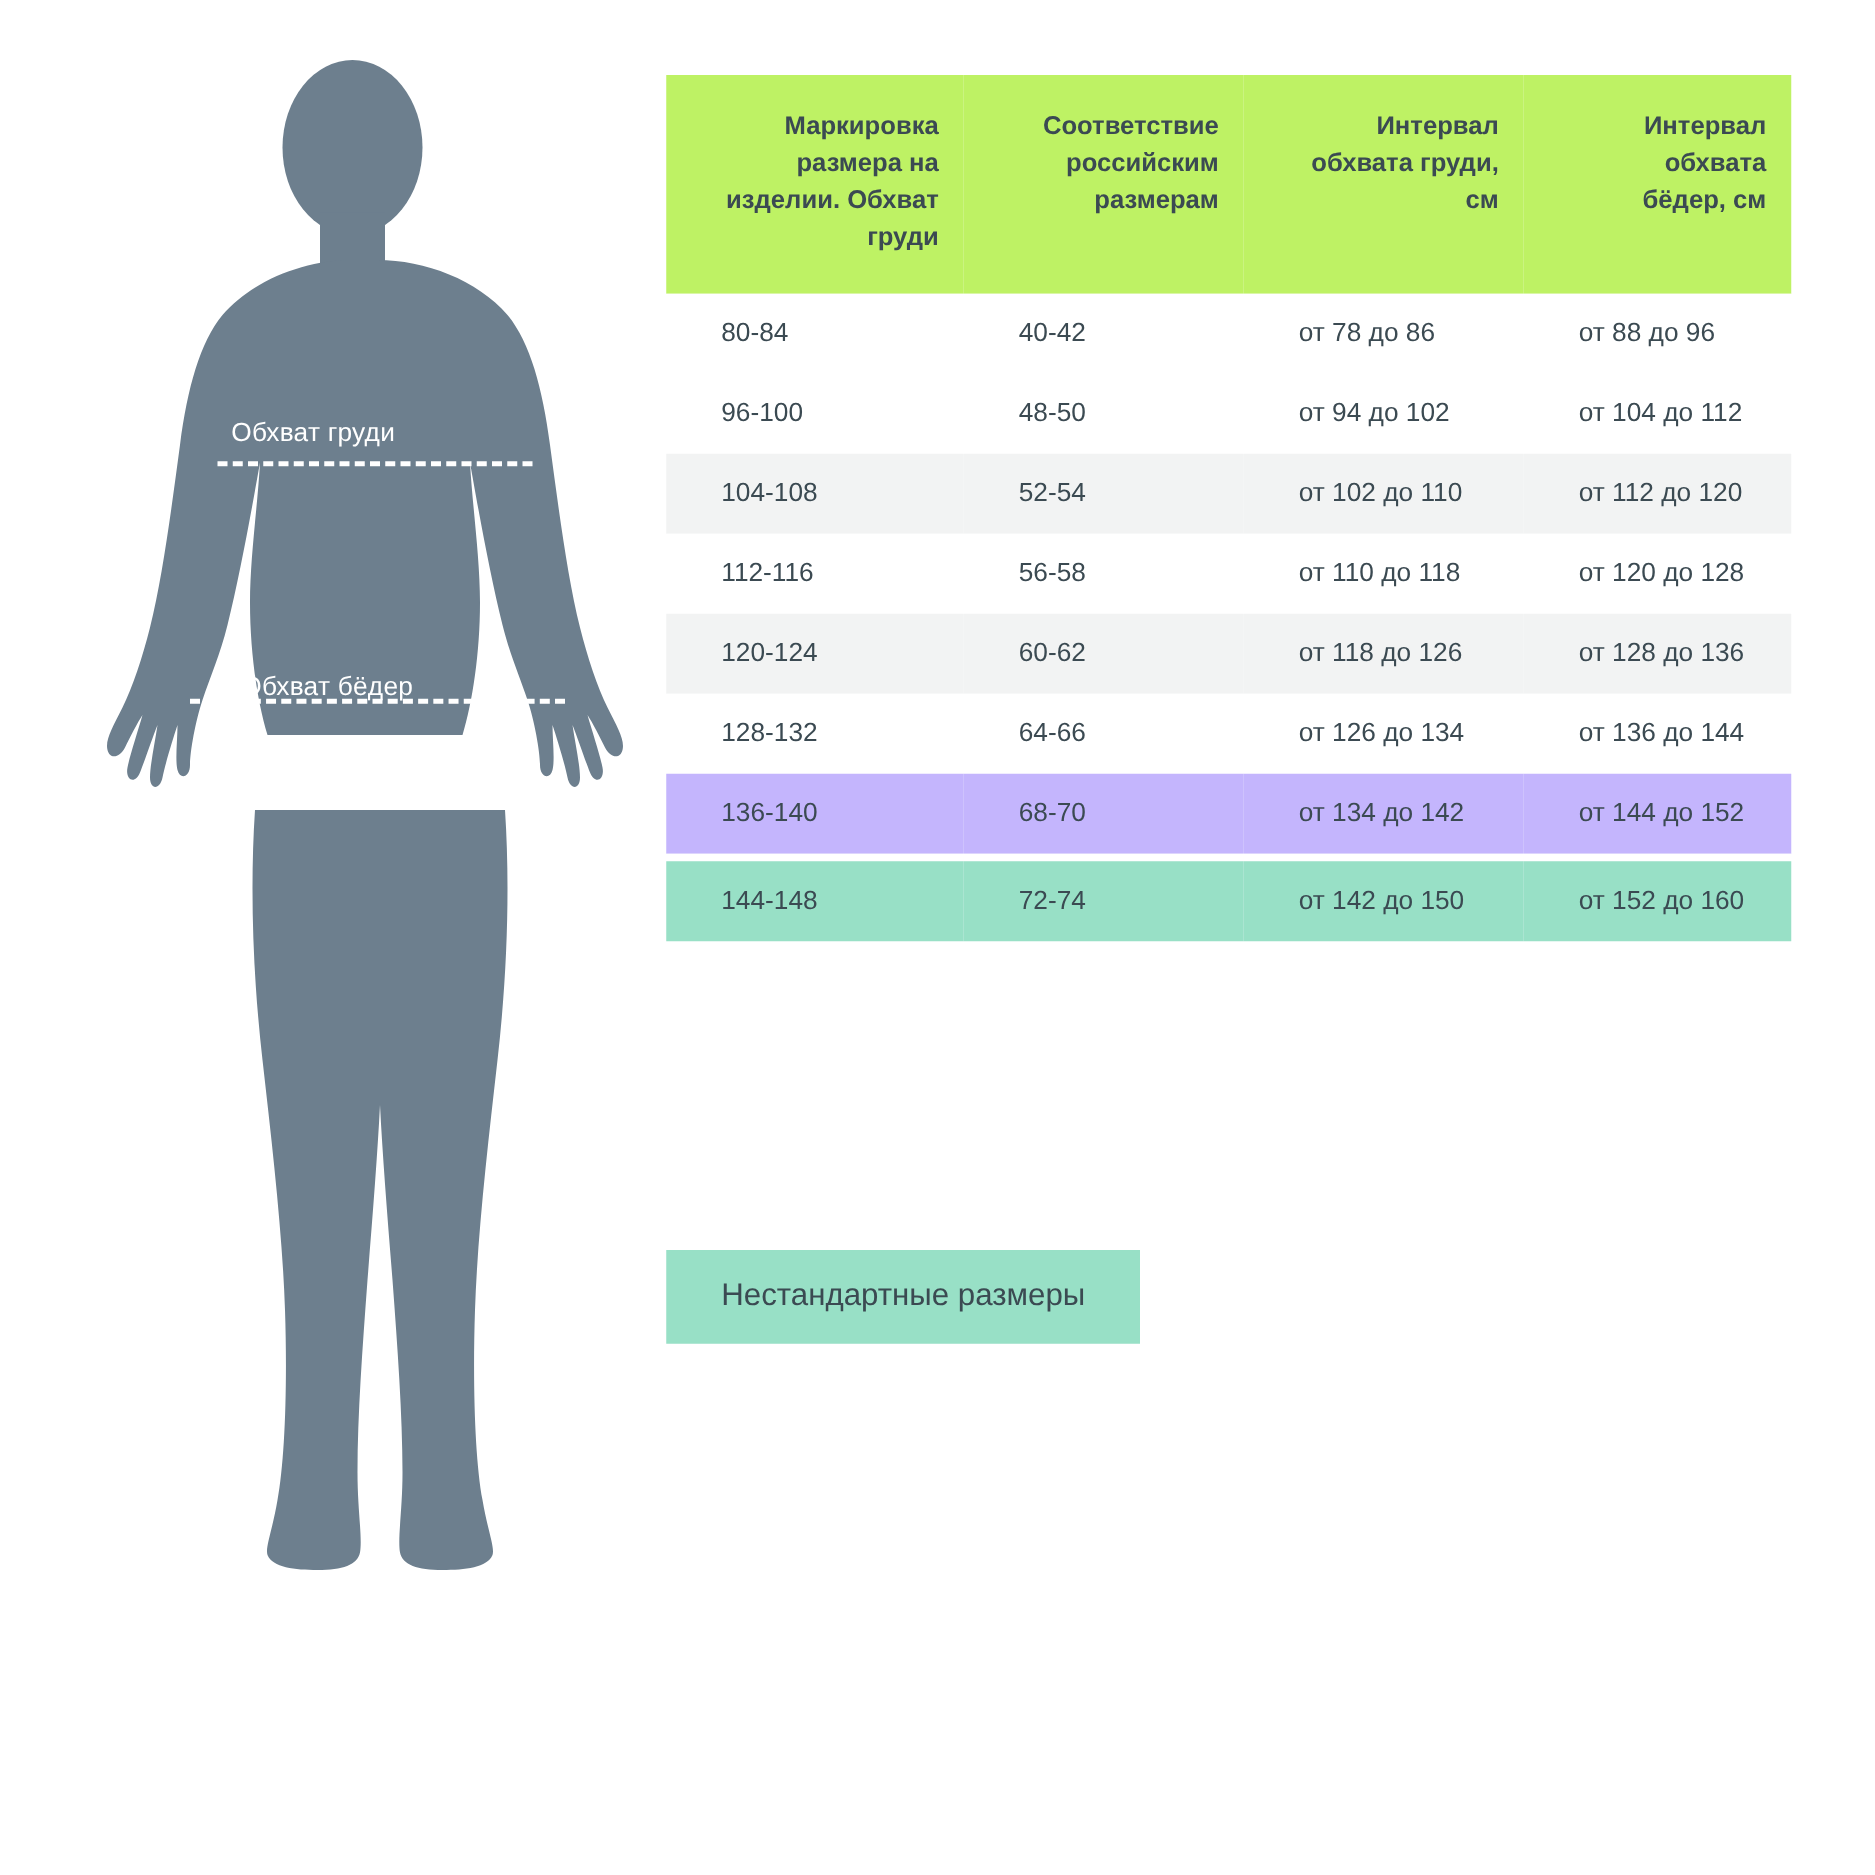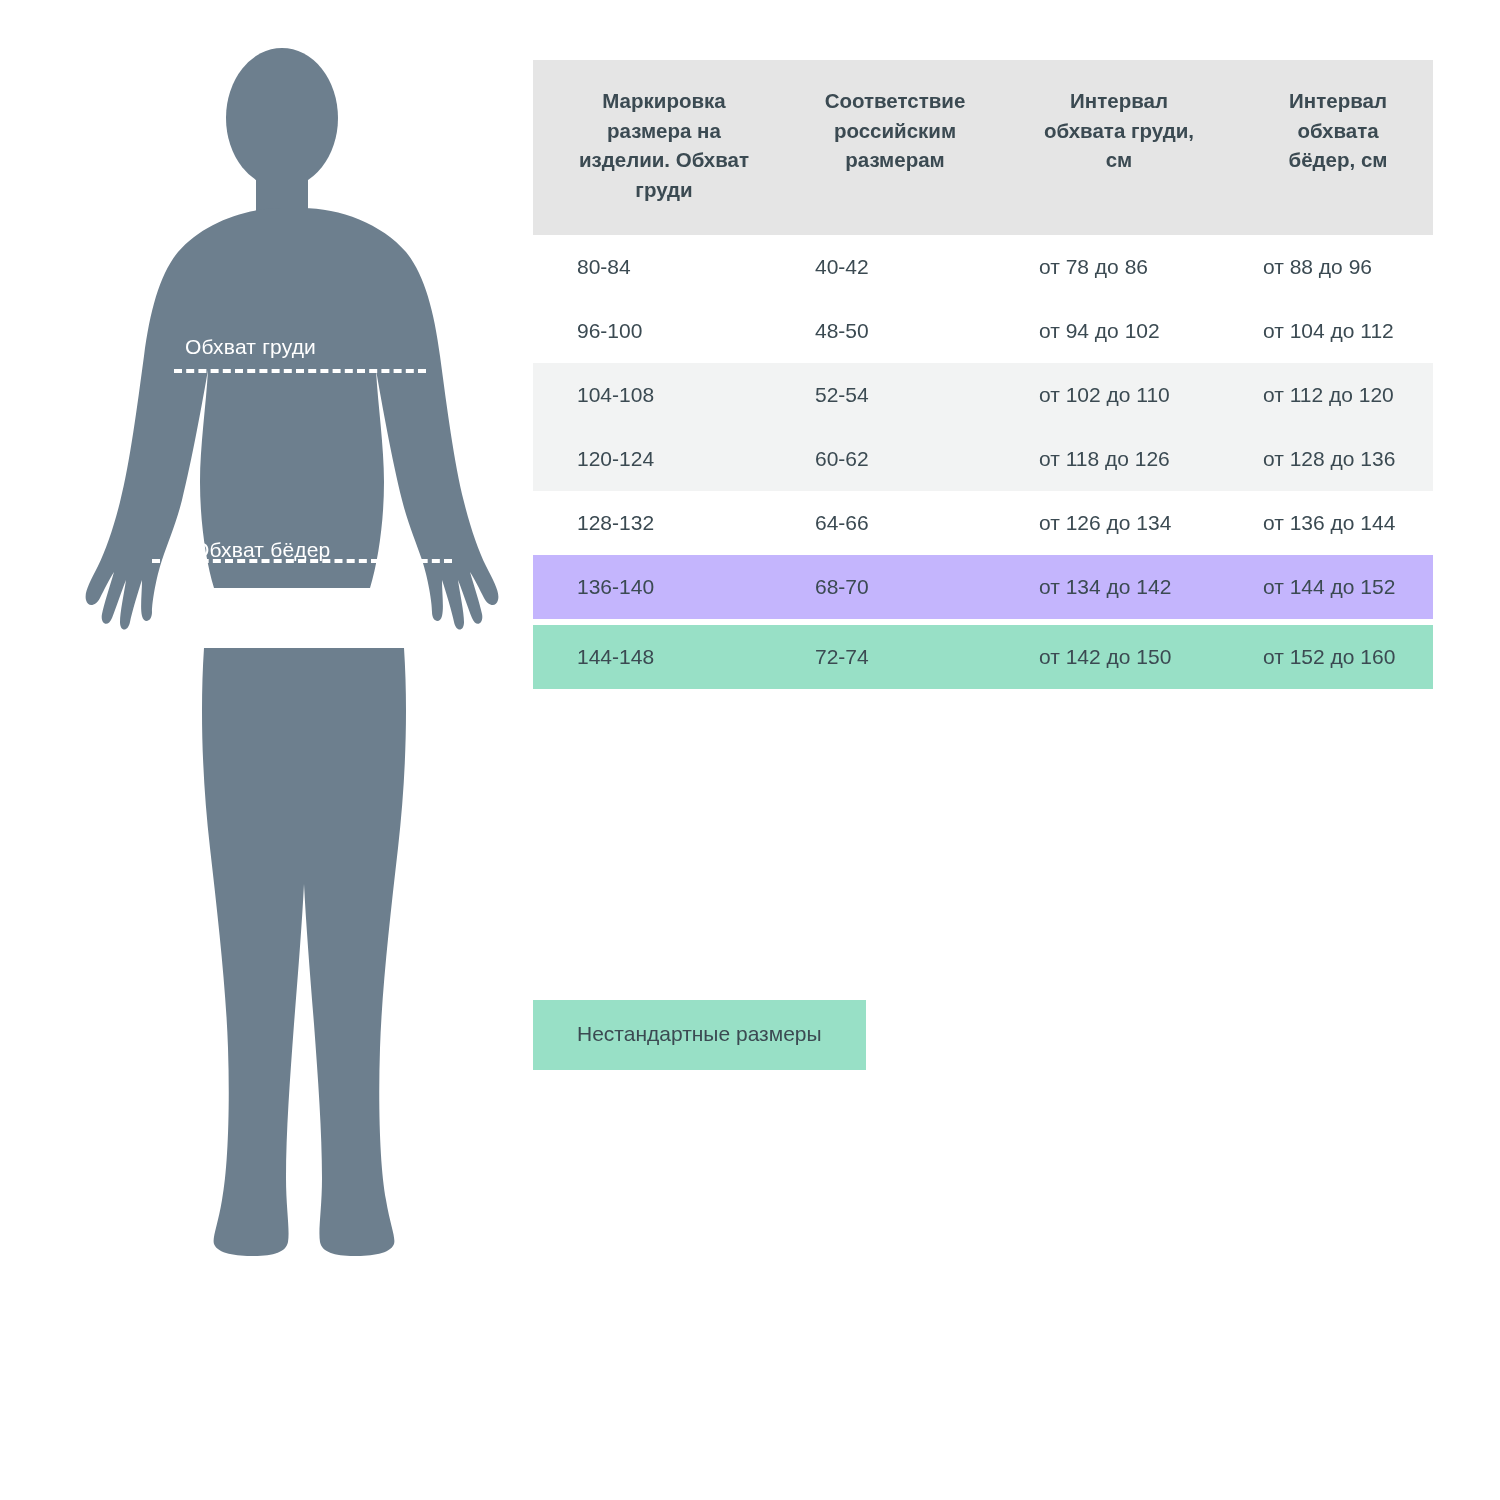--- a/index.html
+++ b/index.html
@@ -59,28 +59,28 @@
     left: 533px;
     top: 60px;
     width: 900px;
   }
   table.size-table {
     border-collapse: collapse;
     width: 900px;
     table-layout: fixed;
   }
   table.size-table th {
-    text-align: center;
+    text-align: right;
     font-weight: bold;
     font-size: 20.5px;
     line-height: 1.45;
     color: #3b4a52;
     padding: 26px 20px 30px 44px;
     vertical-align: top;
-    background: #e5e5e5;
+    background: #bef264;
   }
   table.size-table td {
     font-size: 21px;
     color: #3b4a52;
     padding: 20px 20px 20px 44px;
     vertical-align: middle;
     white-space: nowrap;
   }
   table.size-table tr.row-alt td {
     background: #f2f3f3;
@@ -103,21 +103,21 @@
   col.c3 { width: 224px; }
   col.c4 { width: 214px; }
 
   
   .legend {
     position: absolute;
     left: 533px;
     top: 1000px;
     background: #98e0c6;
     padding: 22px 44px 24px 44px;
-    font-size: 21px;
+    font-size: 25px;
     color: #3b4a52;
     display: inline-block;
     white-space: nowrap;
   }
 </style>
 </head>
 <body>
 
 <div class="page">
 
@@ -230,20 +230,26 @@
             <td>48-50</td>
             <td>от 94 до 102</td>
             <td>от 104 до 112</td>
           </tr>
           <tr class="row-alt">
             <td>104-108</td>
             <td>52-54</td>
             <td>от 102 до 110</td>
             <td>от 112 до 120</td>
           </tr>
+          <tr class="row-plain">
+            <td>112-116</td>
+            <td>56-58</td>
+            <td>от 110 до 118</td>
+            <td>от 120 до 128</td>
+          </tr>
           <tr class="row-alt">
             <td>120-124</td>
             <td>60-62</td>
             <td>от 118 до 126</td>
             <td>от 128 до 136</td>
           </tr>
           <tr class="row-plain">
             <td>128-132</td>
             <td>64-66</td>
             <td>от 126 до 134</td>

